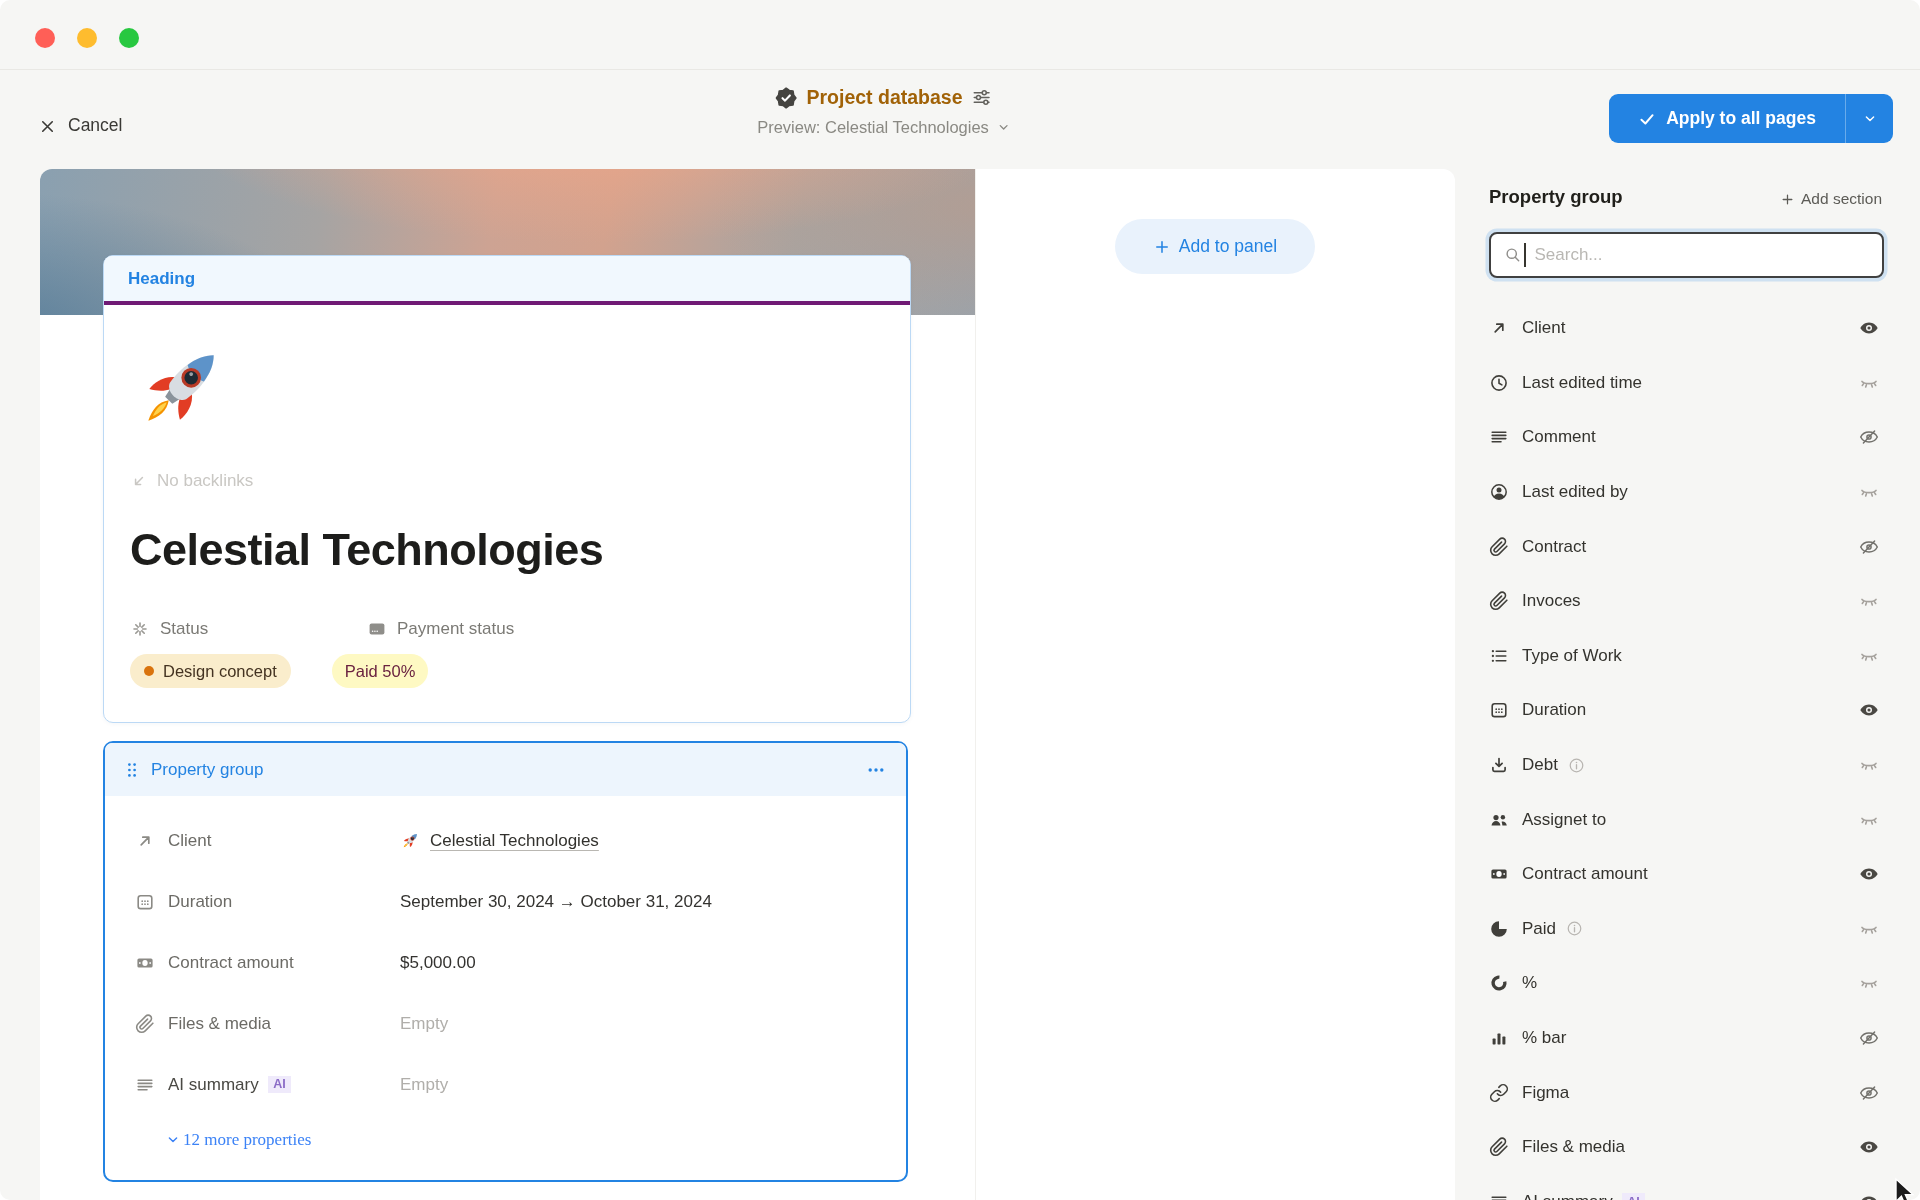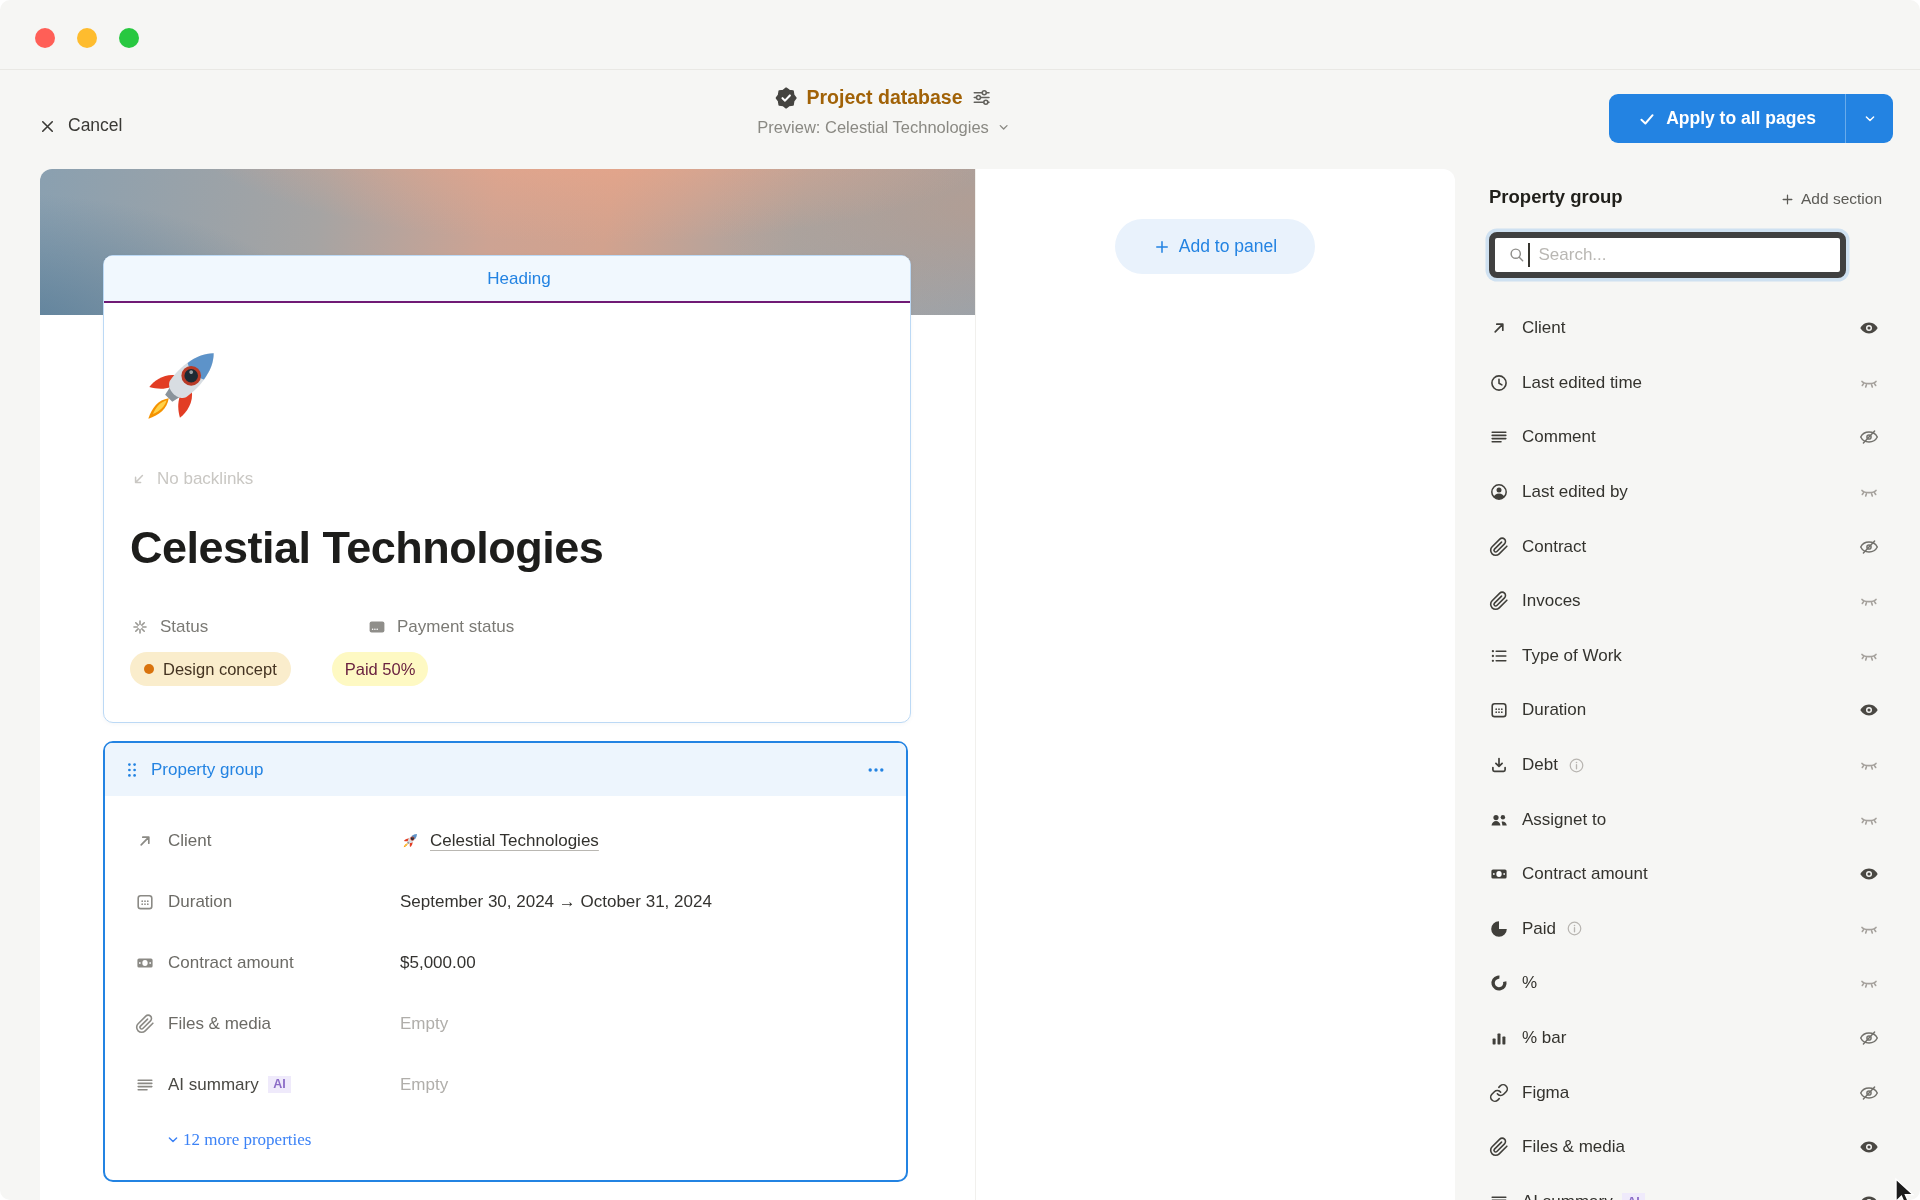--- a/index.html
+++ b/index.html
@@ -40,22 +40,22 @@
            linear-gradient(100deg,#8aa0b0 0%,#a6a4a3 30%,#cda393 48%,#d2a28e 60%,#a7a4a2 80%,#9aa3ab 100%);}
   .v-sep{position:absolute;left:935px;top:0;width:1px;height:1031px;background:#f1f0ed;}
   .addpanel{position:absolute;left:1075px;top:50px;width:200px;height:55px;border-radius:28px;
             background:#e9f2fc;color:#2383e2;display:flex;align-items:center;justify-content:center;
             gap:8px;font-size:17.5px;font-weight:500;cursor:pointer;}
 
   
   .h-card{position:absolute;left:63px;top:86px;width:806px;height:466px;background:#fff;
           border:1.5px solid #bcd9f5;border-radius:10px;box-shadow:0 1px 4px rgba(30,70,120,.05);}
   .h-strip{height:45px;background:#f1f8fe;border-radius:8px 8px 0 0;display:flex;align-items:center;
-           padding-left:24px;color:#2383e2;font-size:17px;font-weight:400;
-           border-bottom:2px solid #701a75;justify-content:center;}
+           padding-left:24px;color:#2383e2;font-size:17px;font-weight:700;
+           border-bottom:4px solid #701a75;}
   .h-body{padding:0 26px;}
   .rocket-big{margin-top:30px;width:104px;height:104px;}
   .backlinks{margin-top:30px;display:flex;align-items:center;gap:9px;color:#c9c7c3;font-size:17px;height:24px;}
   .page-title{margin-top:30px;font-size:45px;line-height:54px;font-weight:700;letter-spacing:-.5px;color:#1d1d1b;}
   .meta-row{margin-top:40px;display:flex;height:24px;}
   .meta-col1{width:237px;display:flex;align-items:center;gap:10px;color:#7b7a75;font-size:17px;}
   .meta-col2{display:flex;align-items:center;gap:10px;color:#7b7a75;font-size:17px;}
   .pill-row{margin-top:13px;display:flex;height:34px;}
   .pill{display:inline-flex;align-items:center;border-radius:17px;font-size:16.5px;padding:0 14px;gap:9px;}
   .pill-status{background:#faedcc;color:#443321;width:auto;}
@@ -80,22 +80,22 @@
   .more-row{display:flex;align-items:center;gap:2px;height:50px;color:#3b82f6;font-size:17px;
             padding-left:30px;cursor:pointer;font-family:Liberation Serif, serif;}
   .ai-badge{background:#efeafb;color:#8b6cc7;font-size:12.5px;font-weight:700;border-radius:0;
             padding:2.5px 5.5px;line-height:1;}
 
   
   .sidebar{position:absolute;left:1489px;top:0;width:397px;height:1200px;}
   .sb-title{position:absolute;left:0;top:186px;font-size:18.5px;font-weight:700;color:#201f1a;}
   .sb-add{position:absolute;right:4px;top:190px;display:flex;align-items:center;gap:6px;
           color:#5c5b56;font-size:15.5px;font-weight:500;cursor:pointer;}
-  .sb-search{position:absolute;left:0;top:232px;width:357px;height:46px;background:#fff;
-             border:6px solid #404040;border-radius:8px;box-sizing:border-box;
+  .sb-search{position:absolute;left:0;top:232px;width:395px;height:46px;background:#fff;
+             border:2px solid #404040;border-radius:8px;box-sizing:border-box;
              box-shadow:0 0 0 3.5px rgba(35,131,226,.18);display:flex;align-items:center;}
   .sb-search .ic{margin-left:13px;color:#8f8e8b;}
   .sb-search input{flex:1;border:none;outline:none;background:transparent;margin-left:7px;
                    font-size:17px;color:#37352f;font-family:inherit;}
   .sb-search input::placeholder{color:#b9b7b3;}
   .caret{width:1.5px;height:24px;background:#37352f;margin-left:2px;}
   .sb-list{position:absolute;left:0;top:301px;width:397px;}
   .sb-row{display:flex;align-items:center;height:54.6px;}
   .sb-ic{color:#403f3a;margin-right:13px;}
   .sb-label{color:#34332e;font-size:17px;display:flex;align-items:center;gap:9px;}

